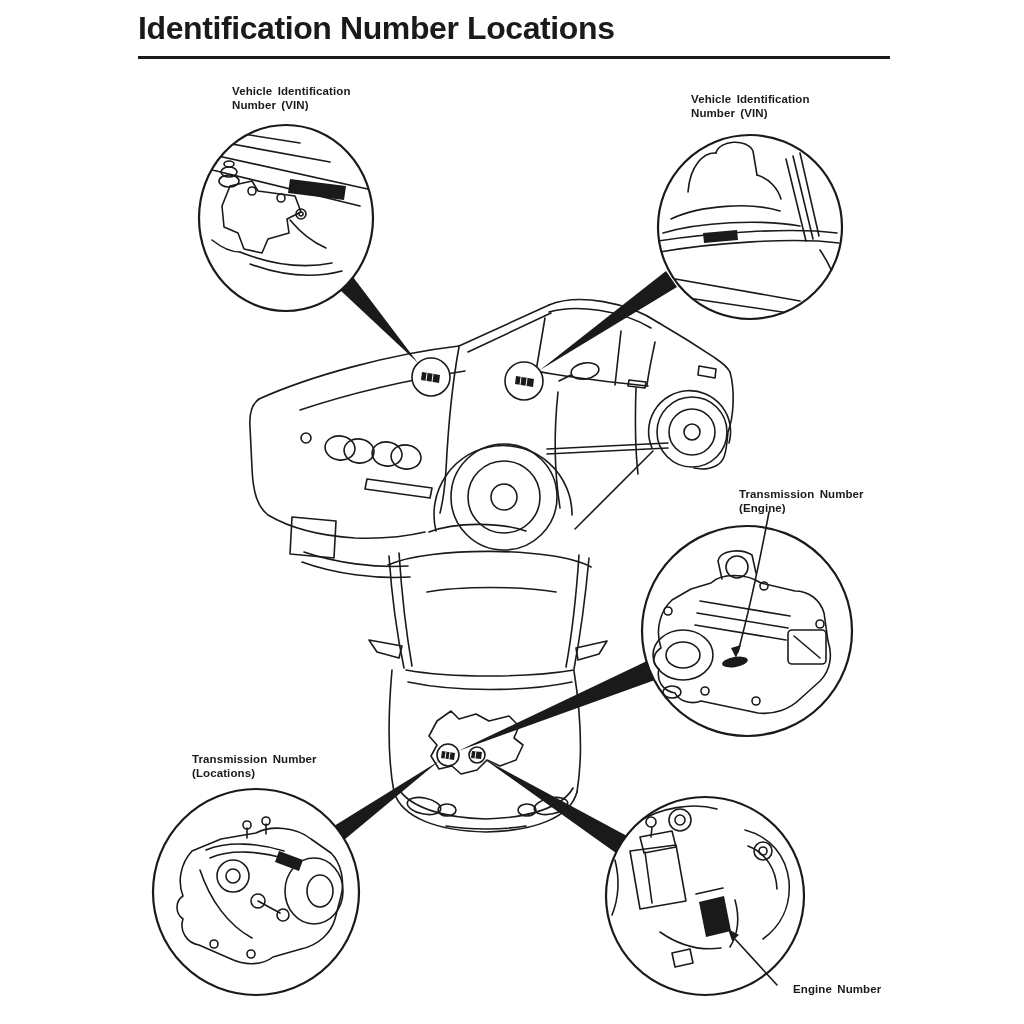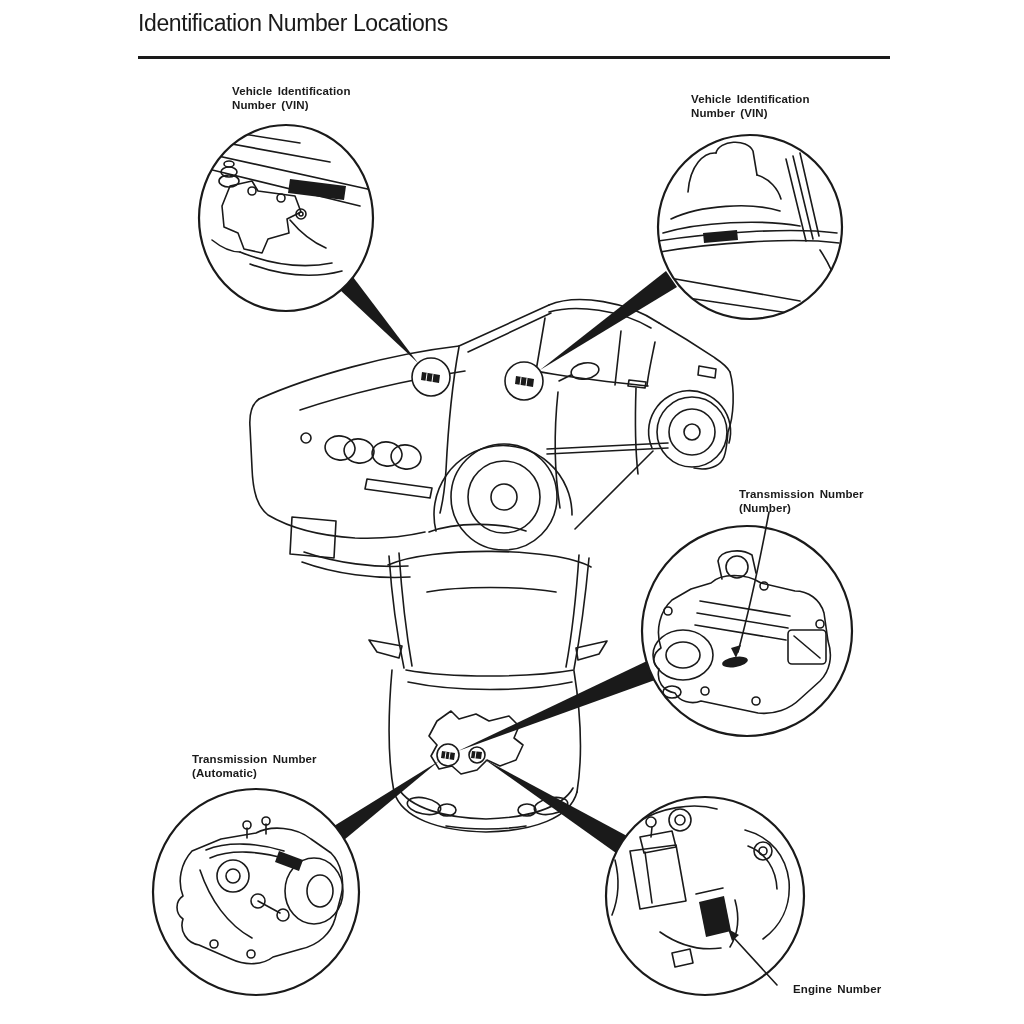--- a/index.html
+++ b/index.html
@@ -7,21 +7,21 @@
   html,body { width:1024px; height:1024px; }
   body {
     position:relative;
     background:var(--paper);
     color:var(--ink);
     font-family:"Liberation Sans", sans-serif;
     overflow:hidden;
   }
   .page-title {
     position:absolute; left:138px; top:10px;
-    font-size:23px; font-weight:normal; letter-spacing:-0.4px;
+    font-size:32px; font-weight:bold; letter-spacing:-0.4px;
     white-space:nowrap;
   }
   .title-rule {
     position:absolute; left:138px; top:56px;
     width:752px; height:3px; background:var(--ink);
   }
   .callout-label {
     position:absolute;
     font-size:11.5px; font-weight:bold; line-height:14px;
     letter-spacing:0.1px; word-spacing:2px; white-space:nowrap;
@@ -39,26 +39,26 @@
   <div>Number (VIN)</div>
 </div>
 
 <div class="callout-label" style="left:691px; top:92px">
   <div>Vehicle Identification</div>
   <div>Number (VIN)</div>
 </div>
 
 <div class="callout-label" style="left:739px; top:487px">
   <div>Transmission Number</div>
-  <div>(Number)</div>
+  <div>(Engine)</div>
 </div>
 
 <div class="callout-label" style="left:192px; top:752px">
   <div>Transmission Number</div>
-  <div>(Automatic)</div>
+  <div>(Locations)</div>
 </div>
 
 <div class="callout-label" style="left:793px; top:982px">
   <div>Engine Number</div>
 </div>
 
 <svg class="diagram" width="1024" height="1024" viewBox="0 0 1024 1024" fill="none" stroke="currentColor" stroke-width="1.6" stroke-linecap="round" stroke-linejoin="round">
 
   <defs>
     <clipPath id="clip-c1">

